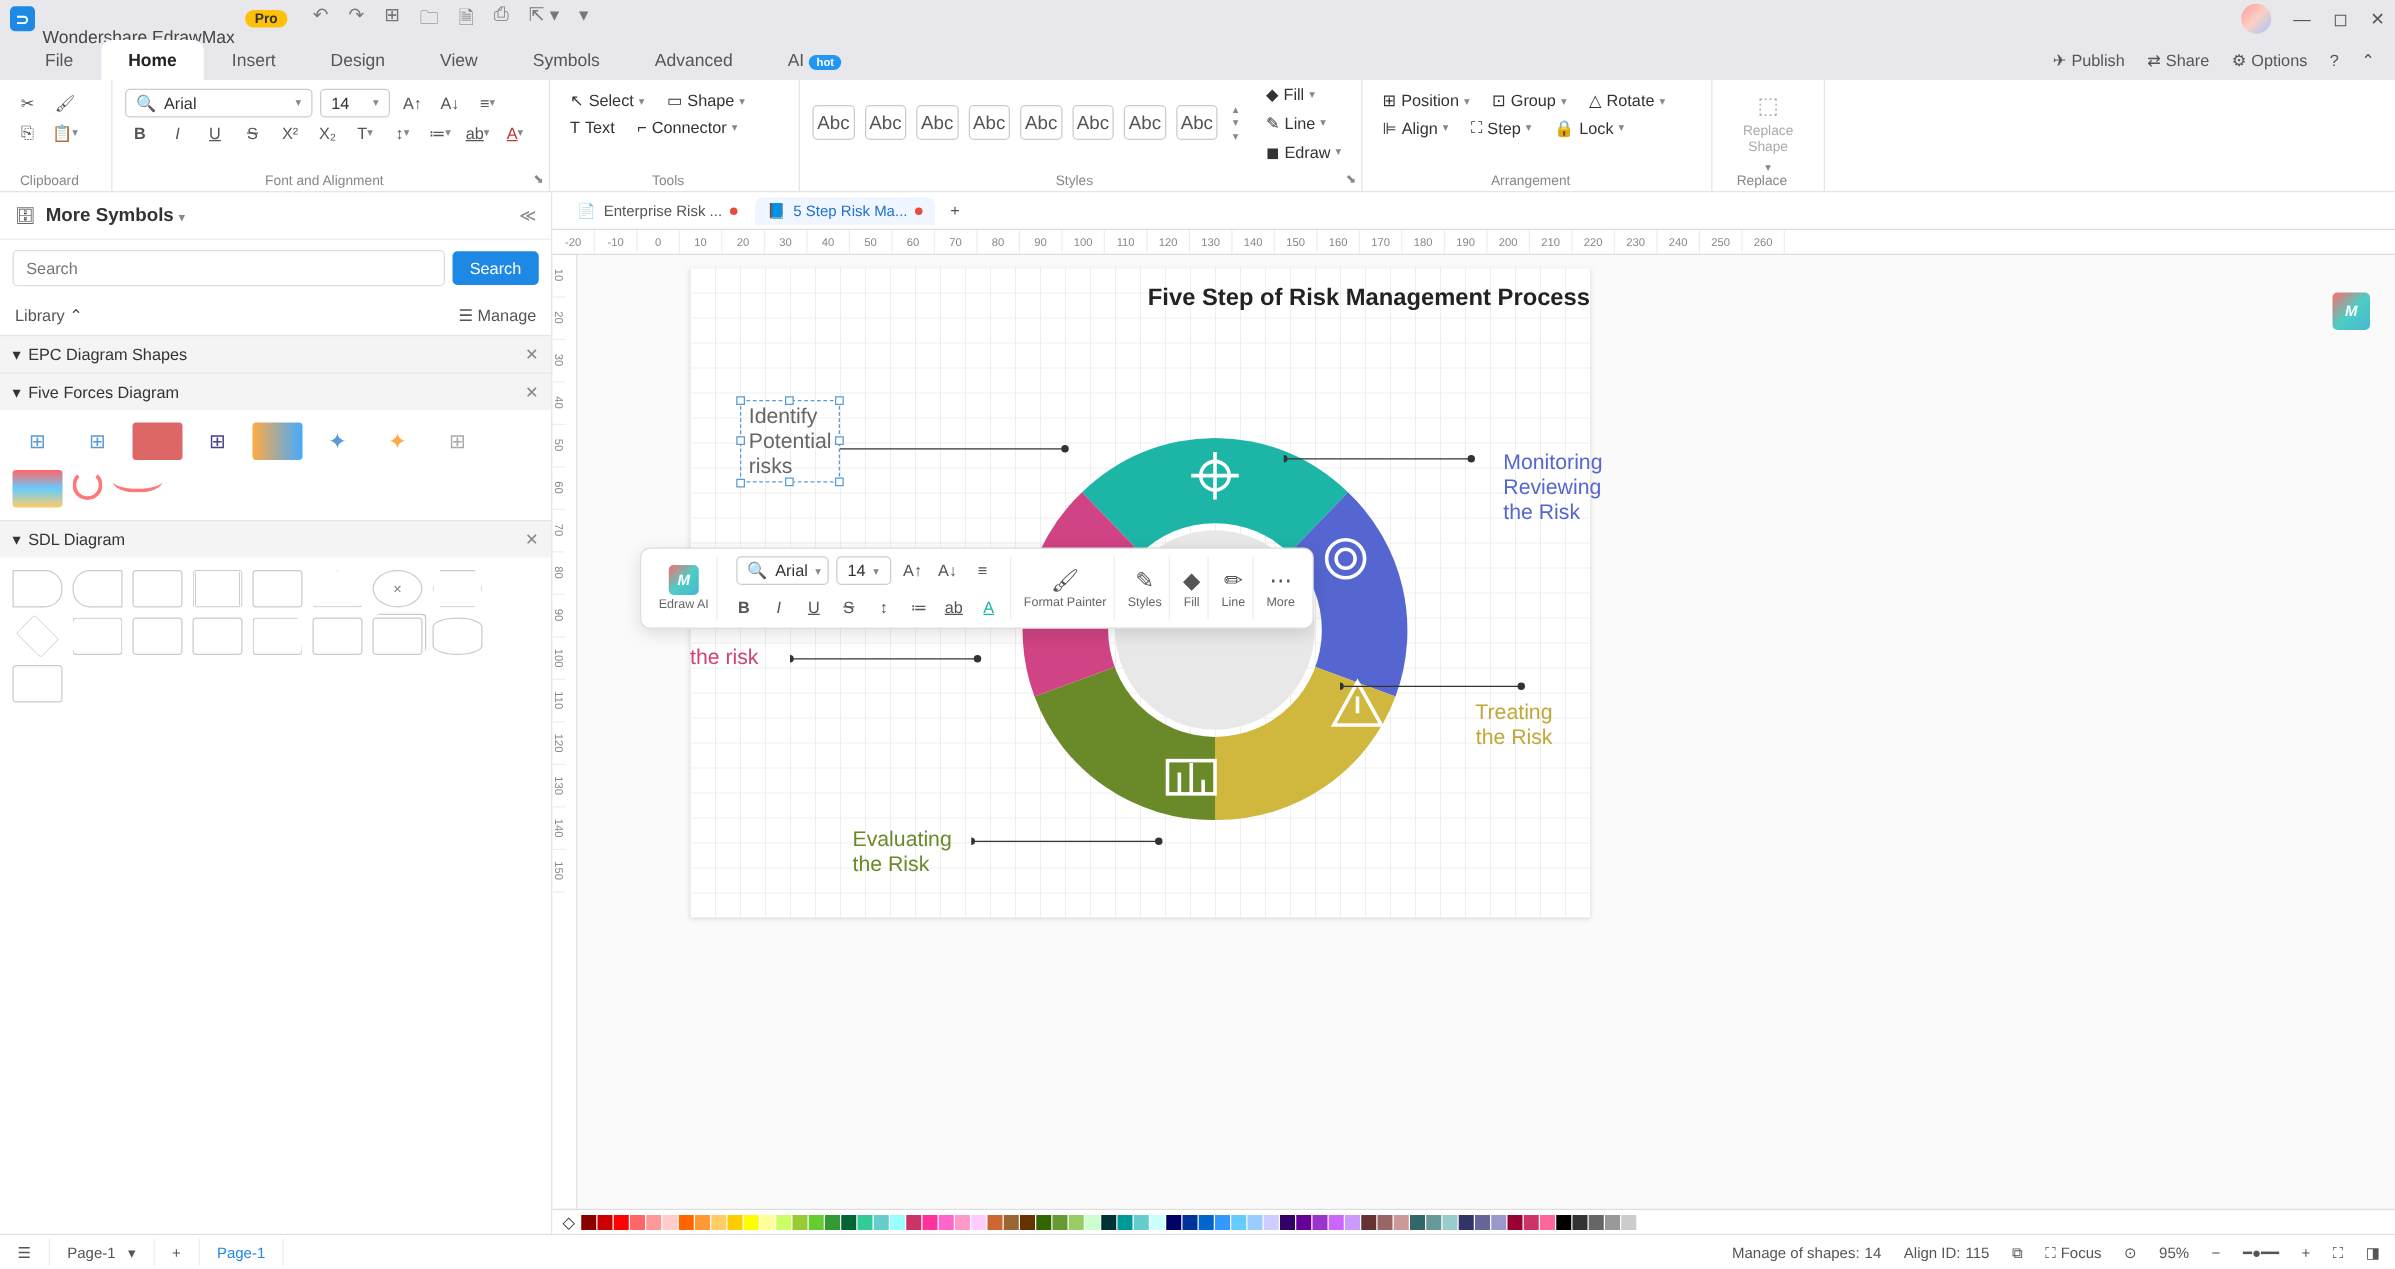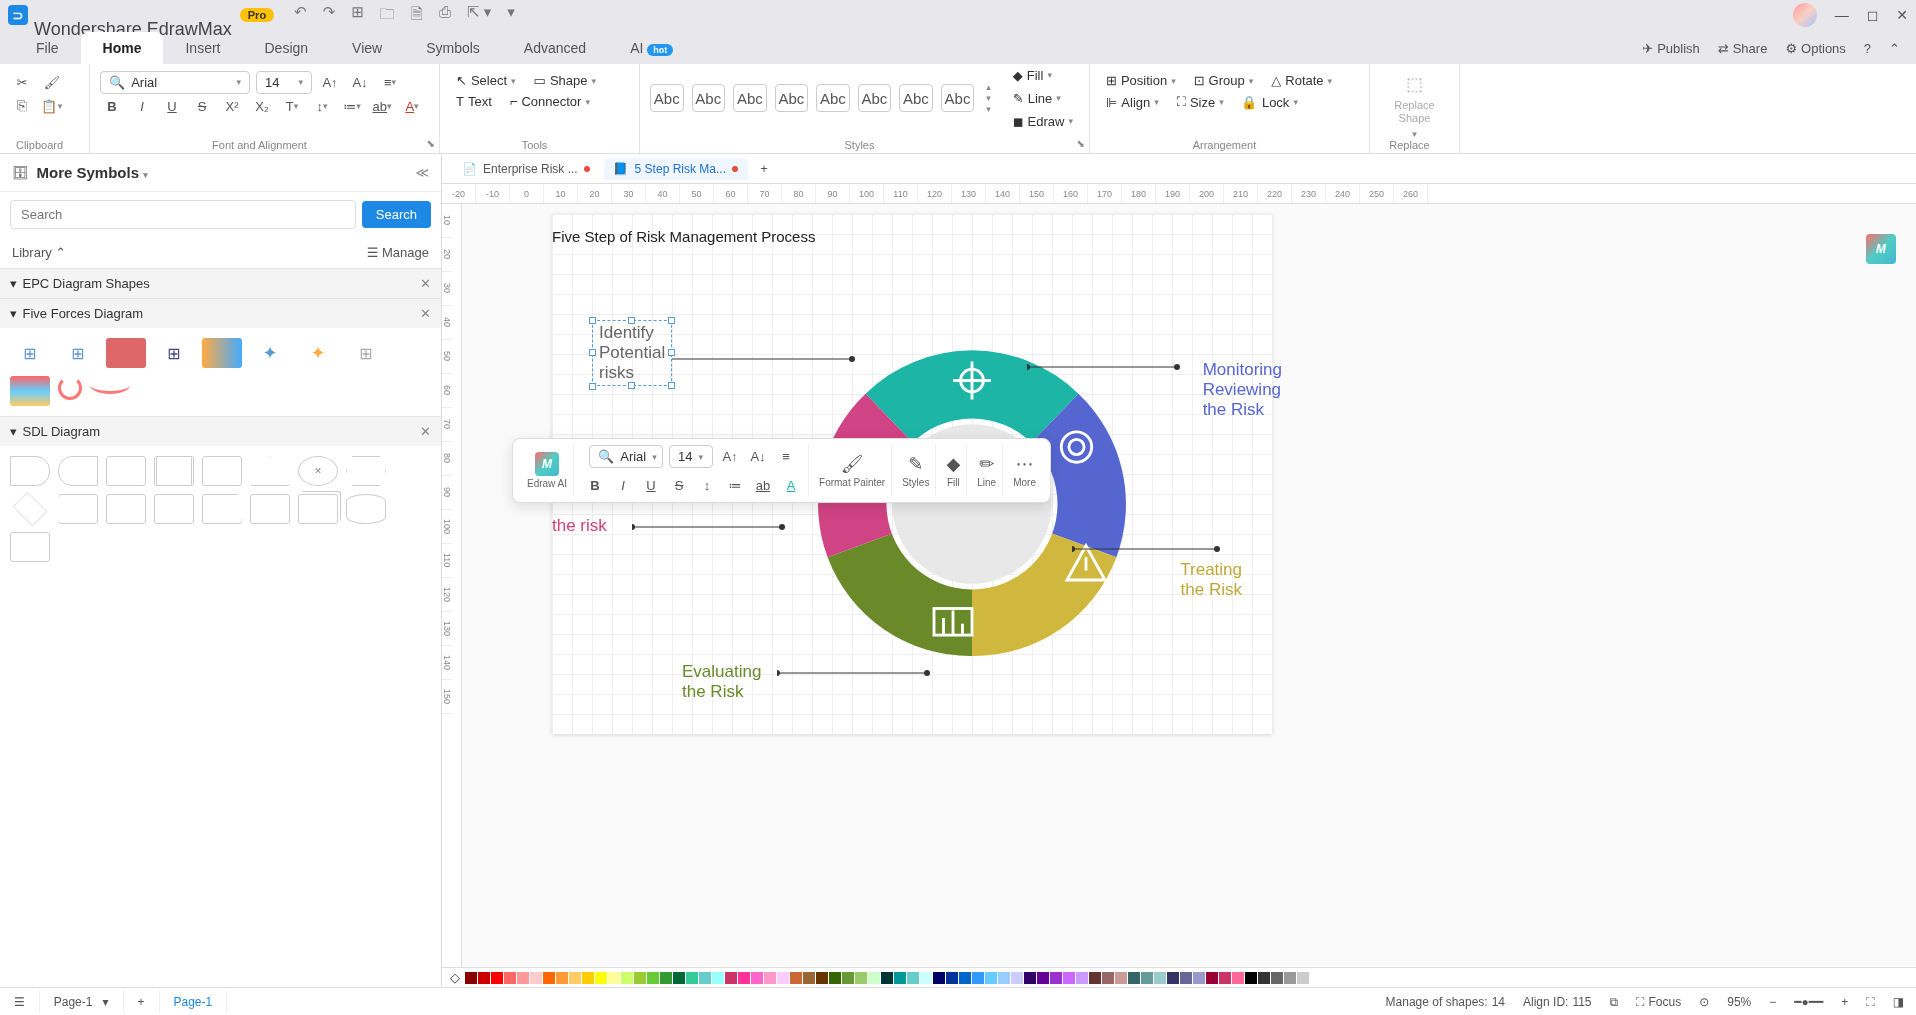--- a/index.html
+++ b/index.html
@@ -1,21 +1,21 @@
 <!DOCTYPE html>
 <html><head>
 <meta charset="utf-8">
 <style>
 * { margin: 0; padding: 0; box-sizing: border-box; font-family: -apple-system, BlinkMacSystemFont, "Segoe UI", Arial, sans-serif; }
 body { background: #f0f0f0; width: 1916px; height: 1015px; overflow: hidden; font-size: 13px; color: #333; }
 
 
 .titlebar { height: 30px; background: #e8e8ec; display: flex; align-items: center; padding: 0 8px; }
 .titlebar .logo { width: 20px; height: 20px; background: #1e88e5; border-radius: 4px; display: flex; align-items: center; justify-content: center; color: white; font-weight: bold; font-size: 13px; margin-right: 6px; }
-.titlebar .title { font-size: 18px; color: #444; margin-top: 28px; }
+.titlebar .title { font-size: 14px; color: #444; margin-top: 28px; }
 .titlebar .pro { background: #ffc107; color: #333; padding: 1px 8px; border-radius: 10px; font-size: 11px; font-weight: bold; margin-left: 8px; }
 .titlebar .qat { display: flex; gap: 16px; margin-left: 20px; color: #777; }
 .titlebar .qat span { cursor: pointer; font-size: 15px; }
 .titlebar .winbtns { margin-left: auto; display: flex; align-items: center; gap: 18px; color: #555; font-size: 14px; }
 .titlebar .avatar { width: 24px; height: 24px; border-radius: 50%; background: linear-gradient(135deg,#ff9a9e,#fad0c4,#a1c4fd); }
 
 
 .menutabs { height: 34px; background: #e8e8ec; display: flex; align-items: flex-end; padding-left: 14px; gap: 0; }
 .menutabs .mtab { padding: 8px 22px; color: #555; cursor: pointer; font-size: 14px; }
 .menutabs .mtab.active { background: #fff; border-radius: 8px 8px 0 0; color: #222; font-weight: 600; }
@@ -58,21 +58,21 @@
 .doctab { padding: 4px 10px; display: flex; align-items: center; gap: 6px; font-size: 12px; color: #555; border-radius: 6px 6px 0 0; cursor: pointer; }
 .doctab.active { background: #f0f6ff; color: #1e70d0; }
 .doctab .dot { width: 6px; height: 6px; border-radius: 50%; background: #e74c3c; }
 .hruler { height: 20px; background: #fff; border-bottom: 1px solid #ddd; display: flex; font-size: 9px; color: #888; }
 .hruler div { width: 34px; text-align: center; border-right: 1px solid #eee; line-height: 20px; }
 .canvaswrap { flex: 1; display: flex; overflow: hidden; }
 .vruler { width: 20px; background: #fff; border-right: 1px solid #ddd; }
 .canvas { flex: 1; position: relative; overflow: auto; }
 .page { position: absolute; left: 90px; top: 10px; width: 720px; height: 520px; background: #fff; box-shadow: 0 1px 4px rgba(0,0,0,.15); background-image: linear-gradient(#eee 1px, transparent 1px), linear-gradient(90deg, #eee 1px, transparent 1px); background-size: 20px 20px; }
 
-.pagetitle { position: absolute; top: 14px; left: 0; right: 0; text-align: left; font-weight: 400; font-size: 15px; color: #222; }
+.pagetitle { position: absolute; top: 14px; left: 0; right: 0; text-align: right; font-weight: 700; font-size: 19px; color: #222; }
 
 
 .donut { position: absolute; left: 230px; top: 100px; width: 380px; height: 380px; }
 .donut svg { width: 100%; height: 100%; }
 
 .label-text { position: absolute; font-size: 17px; white-space: nowrap; }
 .lbl1 { color: #666; left: 40px; top: 106px; border: 1px dashed #5a9bd5; padding: 2px 6px; }
 .lbl1 .handle { position: absolute; width: 7px; height: 7px; border: 1px solid #5a9bd5; background: #fff; }
 .lbl2 { color: #5566d0; right: -10px; top: 146px; text-align: left; }
 .lbl3 { color: #d04377; left: 0px; top: 302px; }
@@ -233,21 +233,21 @@
     <div class="dlaunch">⬊</div>
   </div>
   <div class="rgroup" style="width:280px">
     <div class="rrow">
       <div class="rbtn">⊞ <span>Position</span> <span class="caret">▾</span></div>
       <div class="rbtn">⊡ <span>Group</span> <span class="caret">▾</span></div>
       <div class="rbtn">△ <span>Rotate</span> <span class="caret">▾</span></div>
     </div>
     <div class="rrow">
       <div class="rbtn">⊫ <span>Align</span> <span class="caret">▾</span></div>
-      <div class="rbtn">⛶ <span>Size</span> <span class="caret">▾</span></div>
+      <div class="rbtn">⛶ <span>Step</span> <span class="caret">▾</span></div>
       <div class="rbtn">🔒 <span>Lock</span> <span class="caret">▾</span></div>
     </div>
     <div class="label">Arrangement</div>
   </div>
   <div class="rgroup" style="width:90px;align-items:center">
     <div class="rbtn" style="flex-direction:column;text-align:center;color:#aaa">
       <div style="font-size:18px">⬚</div>
       <div style="font-size:11px;line-height:1.2">Replace Shape</div>
       <span class="caret">▾</span>
     </div>

